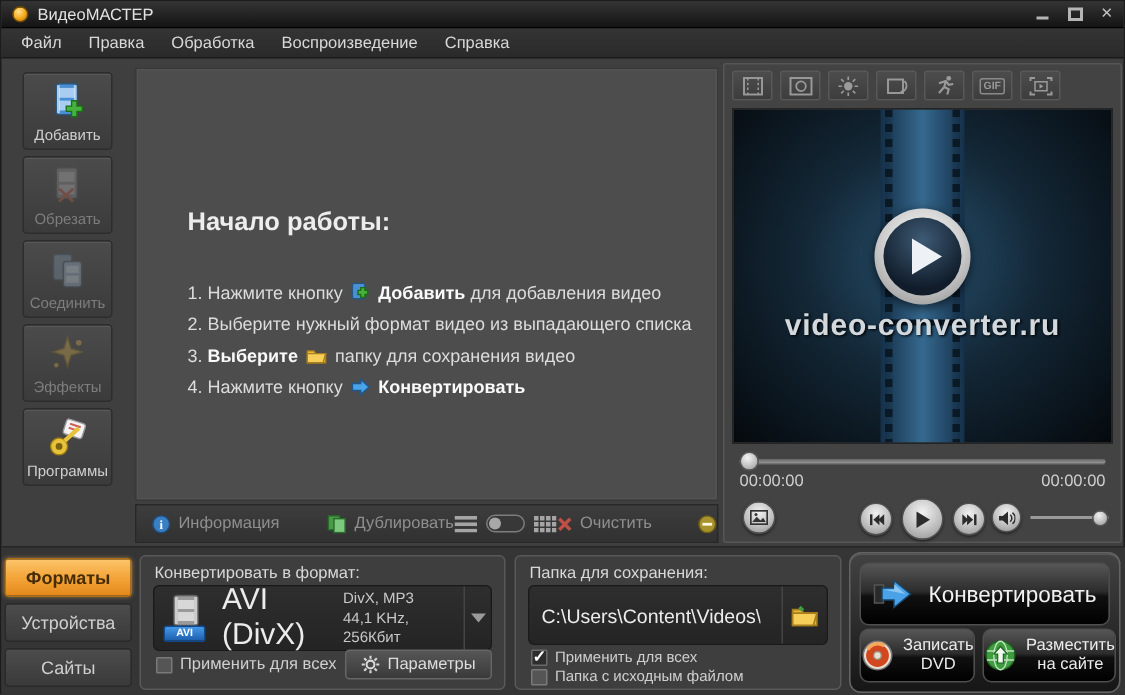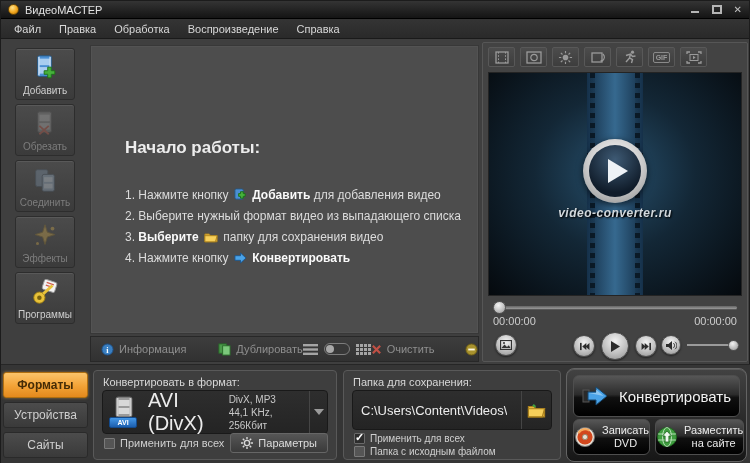--- a/index.html
+++ b/index.html
@@ -75,21 +75,21 @@
     background:repeating-linear-gradient(180deg,#0a1926 0 5px, rgba(10,25,38,.15) 5px 10px); }
   .film-strip::before { left:3px; } .film-strip::after { right:3px; }
   .film-bar { position:absolute; left:0; width:100%; height:4px; background:#0a1622; }
   .big-play { position:absolute; left:50%; top:44%; width:64px; height:64px; transform:translate(-50%,-50%);
     border-radius:50%; background:radial-gradient(circle at 50% 36%,#ffffff,#cfcfcf 50%,#8a8a8a);
     box-shadow:0 2px 7px rgba(0,0,0,.65); display:flex; align-items:center; justify-content:center; }
   .big-play .inner { width:52px; height:52px; border-radius:50%;
     background:radial-gradient(circle at 50% 28%,#3e5a74,#101c2a 72%); display:flex; align-items:center; justify-content:center; }
   .big-play .tri { width:0; height:0; border-left:20px solid #eef2f6; border-top:12px solid transparent; border-bottom:12px solid transparent; margin-left:6px; }
   .watermark { position:absolute; left:0; right:0; top:60%; text-align:center; color:#d2d8dc;
-    font-size:12px; font-weight:bold; text-shadow:1px 1px 2px #000; letter-spacing:.5px;font-style:italic; }
+    font-size:20px; font-weight:bold; text-shadow:1px 1px 2px #000; letter-spacing:.5px; }
 
   .seek { position:absolute; left:10px; right:10px; top:258px; height:13px; }
   .seek .track { position:absolute; left:0; right:0; top:5px; height:3px; border-radius:2px;
     background:linear-gradient(180deg,#666,#9a9a9a); box-shadow:0 1px 0 rgba(255,255,255,.12); }
   .seek .handle { position:absolute; left:0; top:0; width:13px; height:13px; border-radius:50%;
     background:radial-gradient(circle at 40% 30%,#f4f4f4,#b8b8b8 65%,#8d8d8d); border:1px solid #555; }
   .times { position:absolute; left:10px; right:10px; top:272px; display:flex; justify-content:space-between;
     color:#cdcdcd; font-size:11px; }
   .controls { position:absolute; left:0; right:0; top:288px; height:30px; }
   .circ { border-radius:50%; border:1px solid #4f4f4f; display:flex; align-items:center; justify-content:center;

